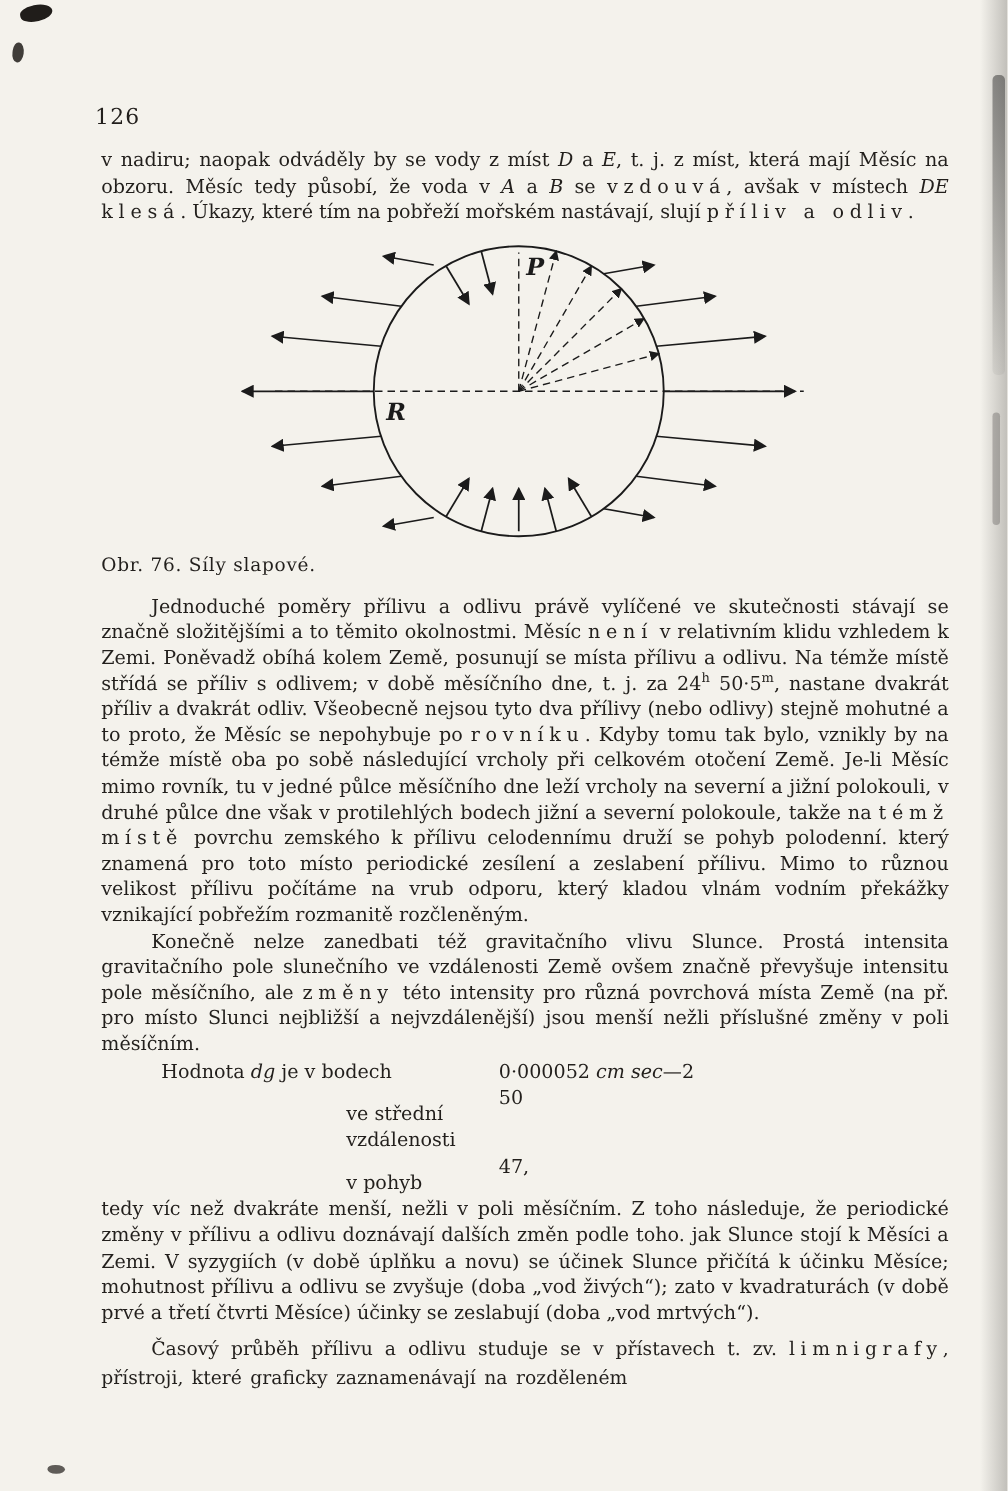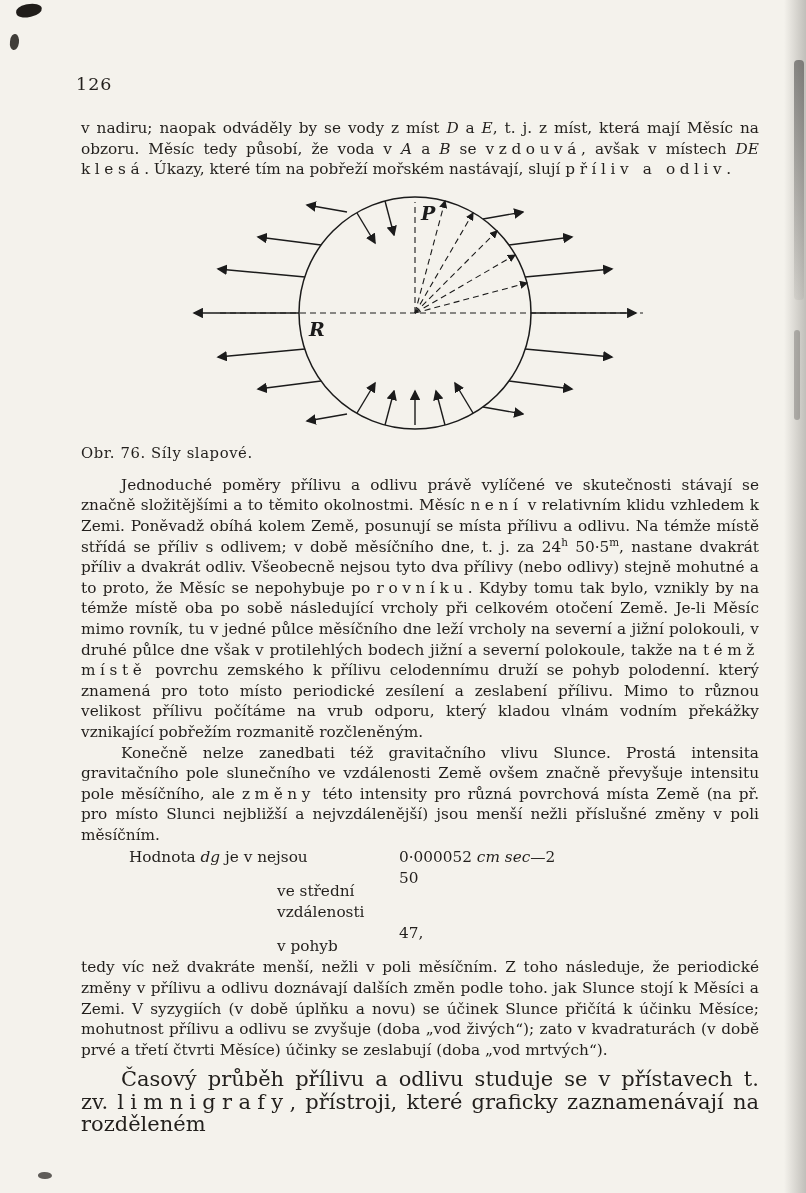--- a/index.html
+++ b/index.html
@@ -23,21 +23,21 @@
     background:linear-gradient(to bottom, rgba(30,30,30,0.45), rgba(30,30,30,0.05));
     border-radius:4px;pointer-events:none;
   }
   .smudge{position:absolute;background:#201d1a;border-radius:45% 55% 50% 50%;pointer-events:none;}
   .smudge.a{left:16px;top:4px;width:26px;height:13px;transform:rotate(-12deg);}
   .smudge.b{left:10px;top:34px;width:9px;height:16px;transform:rotate(8deg);opacity:.85;}
   .smudge.c{left:38px;top:1172px;width:14px;height:7px;opacity:.7;}
   .smudge.d{right:6px;top:330px;width:6px;height:90px;opacity:.25;border-radius:3px;}
 
   .page-number{
-    position:absolute;left:76px;top:74px;
+    position:absolute;left:76px;top:84px;
     font-size:17.5px;letter-spacing:1px;
   }
   .content{
     position:absolute;left:81px;top:118px;width:678px;
   }
   p.body{
     margin:0;font-size:15.3px;line-height:20.6px;
     text-align:justify;
   }
   p.indent{text-indent:40px;}
@@ -52,21 +52,21 @@
   }
   .fig-label{font-style:italic;font-weight:bold;font-size:19px;font-family:"DejaVu Serif","Liberation Serif",serif;}
 
   .hod-block{margin:2px 0 0;}
   .hod-row{display:flex;font-size:15.3px;line-height:21px;}
   .hod-label{flex:1;}
   .hod-row.r1 .hod-label{padding-left:48px;}
   .hod-row.r2 .hod-label,.hod-row.r3 .hod-label{padding-left:196px;margin-top:13px;}
   .hod-value{width:360px;text-align:left;}
 
-  p.last{margin-top:8px;font-size:21px;line-height:22.5px;word-spacing:2px;}
+  p.last{margin-top:8px;font-size:15px;line-height:22.5px;word-spacing:2px;}
 </style>
 </head>
 <body>
 
 <div class="page">
 
   <div class="scan-edge-right"></div>
   <div class="scan-streak"></div>
   <div class="smudge a"></div>
   <div class="smudge b"></div>
@@ -134,21 +134,21 @@
     </div>
 
     <div class="fig-caption">Obr. 76. Síly slapové.</div>
 
     <p class="body indent"><span>Jednoduché poměry přílivu a odlivu právě vylíčené ve skutečnosti stávají se značně složitějšími a to těmito okolnostmi. Měsíc </span><span class="sp">není</span><span> v relativním klidu vzhledem k Zemi. Poněvadž obíhá kolem Země, posunují se místa přílivu a odlivu. Na témže místě střídá se příliv s odlivem; v době měsíčního dne, t. j. za 24</span><sup>h</sup><span> 50·5</span><sup>m</sup><span>, nastane dvakrát příliv a dvakrát odliv. Všeobecně nejsou tyto dva přílivy (nebo odlivy) stejně mohutné a to proto, že Měsíc se nepohybuje po </span><span class="sp">rovníku</span><span>. Kdyby tomu tak bylo, vznikly by na témže místě oba po sobě následující vrcholy při celkovém otočení Země. Je-li Měsíc mimo rovník, tu v jedné půlce měsíčního dne leží vrcholy na severní a jižní polokouli, v druhé půlce dne však v protilehlých bodech jižní a severní polokoule, takže na </span><span class="sp">témž místě</span><span> povrchu zemského k přílivu celodennímu druží se pohyb polodenní. který znamená pro toto místo periodické zesílení a zeslabení přílivu. Mimo to různou velikost přílivu počítáme na vrub odporu, který kladou vlnám vodním překážky vznikající pobřežím rozmanitě rozčleněným.</span></p>
 
     <p class="body indent"><span>Konečně nelze zanedbati též gravitačního vlivu Slunce. Prostá intensita gravitačního pole slunečního ve vzdálenosti Země ovšem značně převyšuje intensitu pole měsíčního, ale </span><span class="sp">změny</span><span> této intensity pro různá povrchová místa Země (na př. pro místo Slunci nejbližší a nejvzdálenější) jsou menší nežli příslušné změny v poli měsíčním.</span></p>
 
     <div class="hod-block">
       <div class="hod-row r1">
-        <span class="hod-label"><span>Hodnota </span><span class="it">dg</span><span> je v nejsou</span></span>
+        <span class="hod-label"><span>Hodnota </span><span class="it">dg</span><span> je v bodech</span></span>
         <span class="hod-value"><span>0·000052 </span><span class="it">cm sec</span><span>—2</span></span>
       </div>
       <div class="hod-row r2">
         <span class="hod-label"><span>ve střední vzdálenosti</span></span>
         <span class="hod-value"><span>50</span></span>
       </div>
       <div class="hod-row r3">
         <span class="hod-label"><span>v pohyb</span></span>
         <span class="hod-value"><span>47,</span></span>
       </div>

